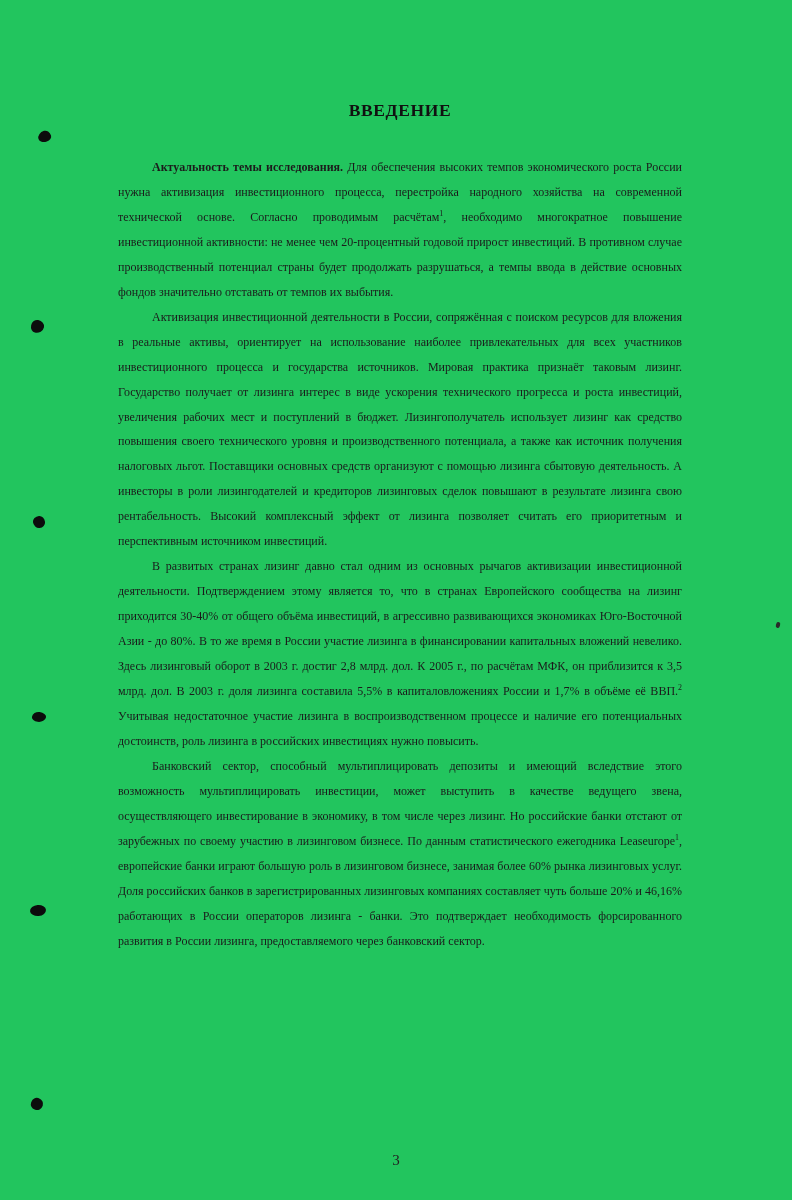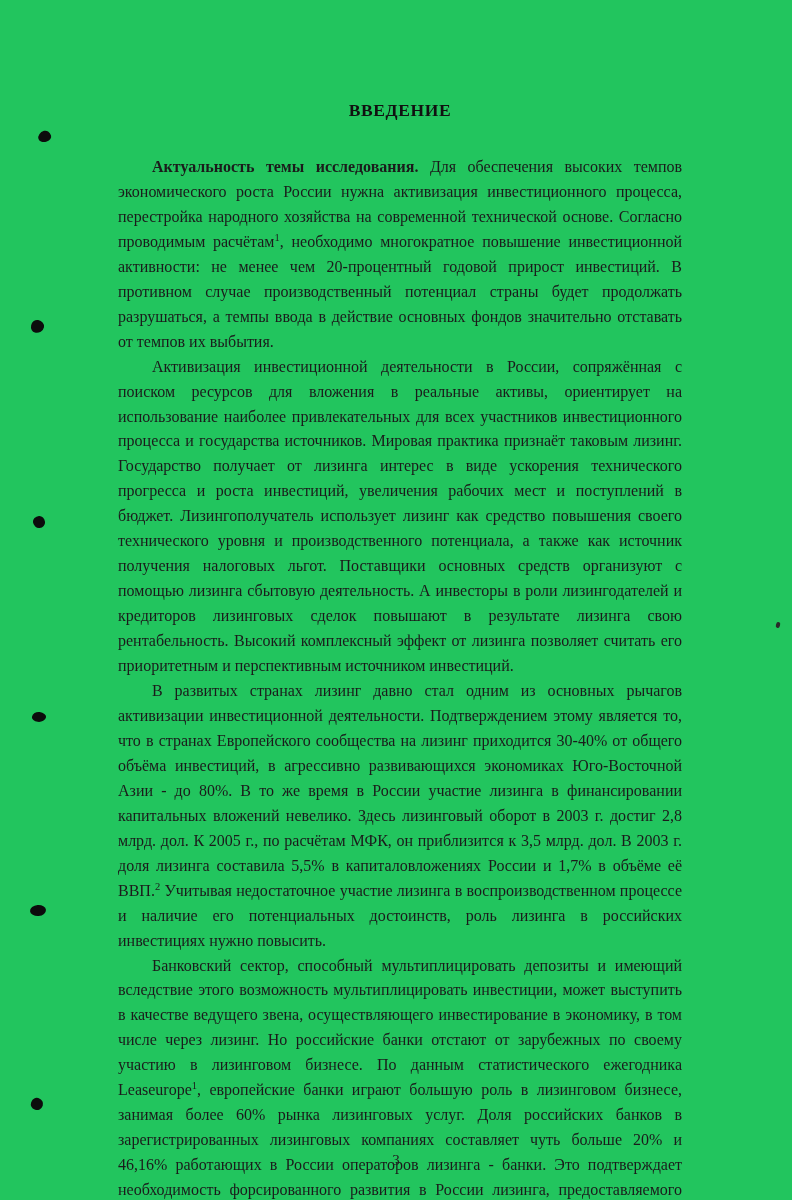--- a/index.html
+++ b/index.html
@@ -27,21 +27,21 @@
     font-weight: bold;
     font-size: 17.5px;
     letter-spacing: 0.6px;
     margin: 0 0 34px 0;
     color: #111;
   }
   p.para {
     margin: 0;
     text-align: justify;
     text-justify: inter-word;
-    font-size: 16px;
+    font-size: 12px;
     line-height: 24.95px;
     text-indent: 34px;
     color: #1b1b1b;
     hyphens: none;
   }
   p.para + p.para {
     margin-top: 0px;
   }
   .lead {
     font-weight: bold;

